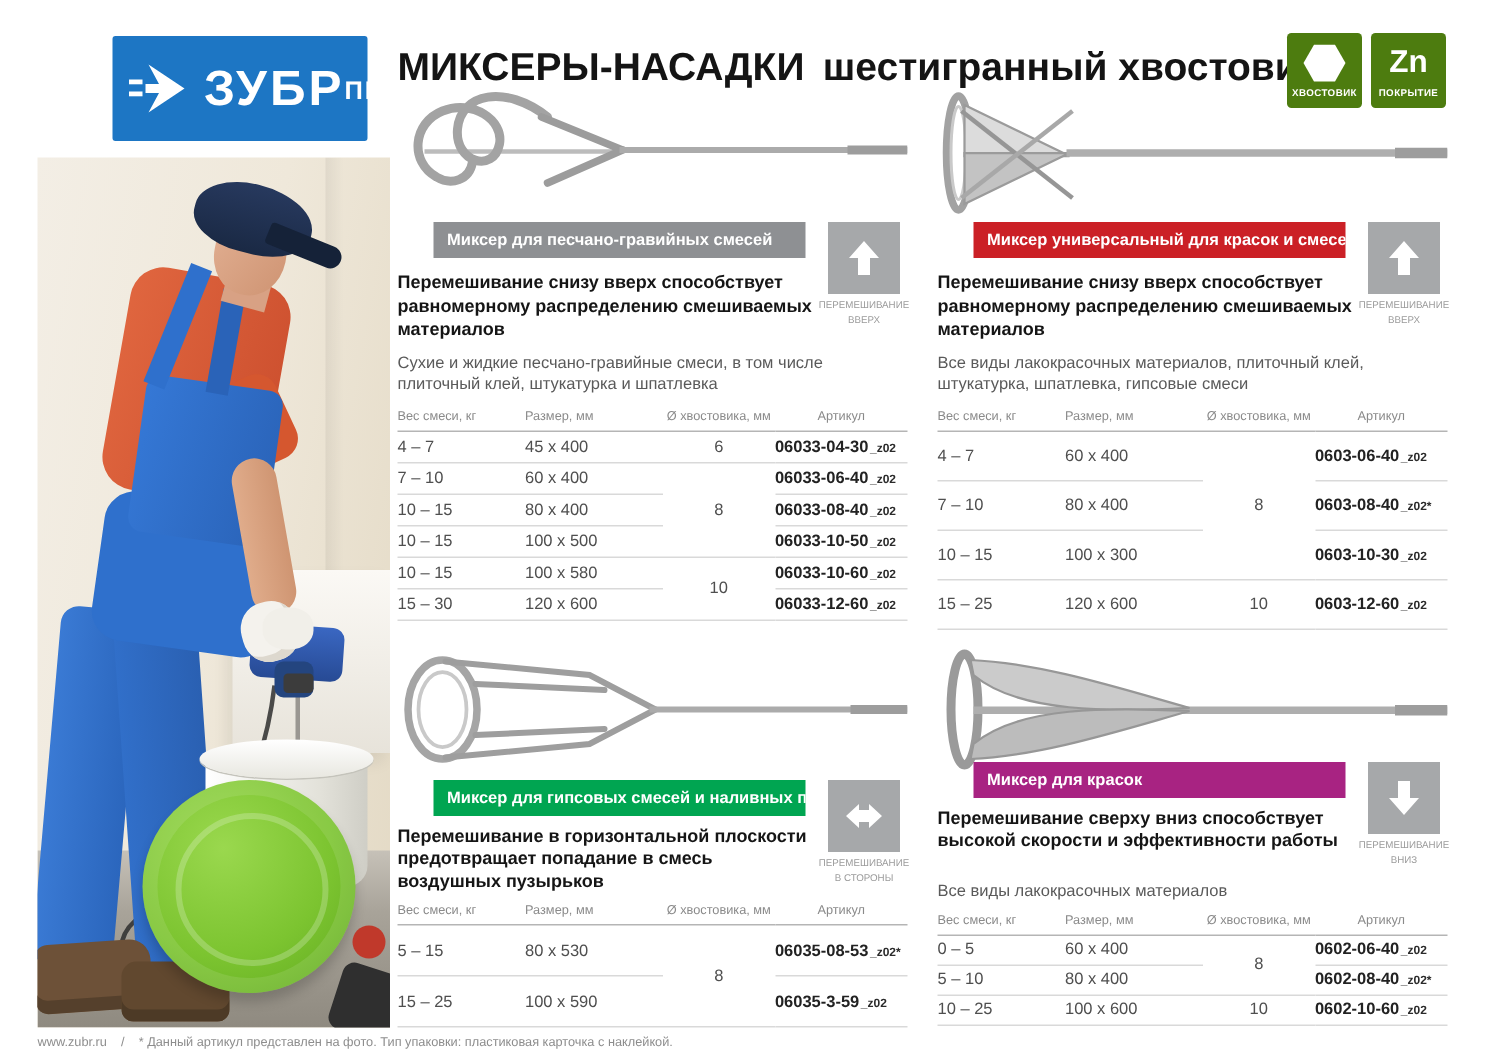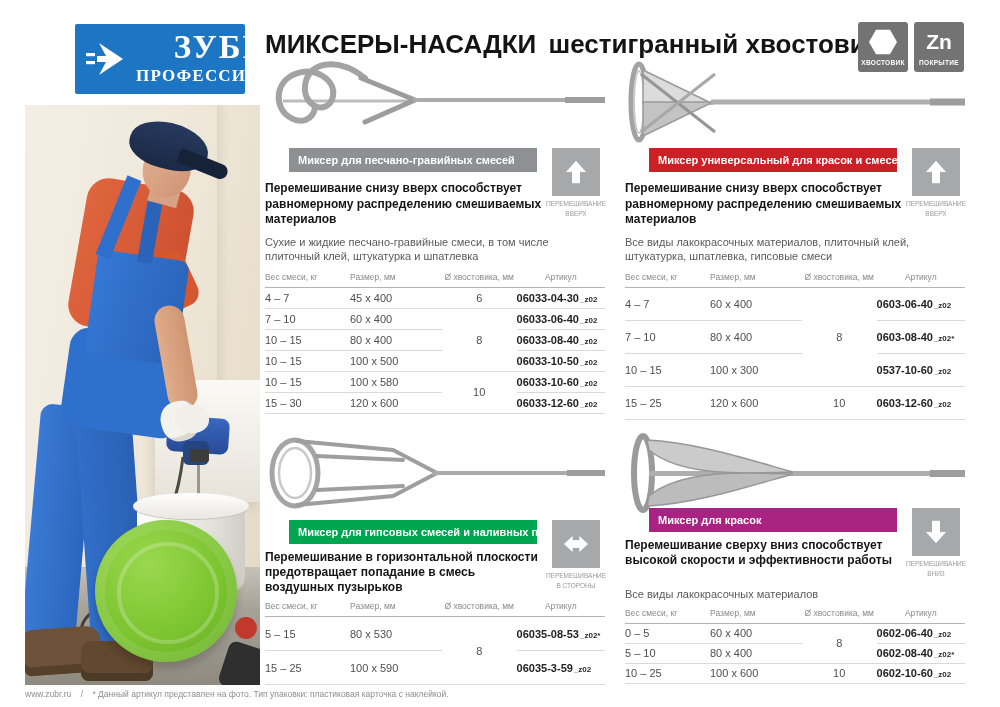--- a/index.html
+++ b/index.html
@@ -3,26 +3,26 @@
 <meta charset="utf-8">
 <style>
   html,body{margin:0;padding:0;background:#fff;}
   #canvas{position:relative;width:1000px;height:707px;background:#fff;overflow:hidden;
           font-family:"Liberation Sans",sans-serif;color:#222;}
 
   
   .logo{position:absolute;left:75px;top:24px;width:170px;height:70px;border-radius:2px;
         display:flex;align-items:center;gap:9px;padding:0 10px;box-sizing:border-box;background:#1d76c4;}
   .logo .ic{flex:0 0 auto;}
-  .logo .tx{display:flex;flex-direction:column;align-items:center;font-family:Liberation Serif, serif;}
+  .logo .tx{display:flex;flex-direction:row;align-items:center;}
   .logo .brand{color:#fff;font-size:33px;font-weight:800;letter-spacing:2px;line-height:.95;}
   .logo .sub{color:#fff;font-size:17px;font-weight:700;letter-spacing:1.2px;margin-top:3px;}
   .pgtitle{position:absolute;left:265px;top:29px;font-size:26px;font-weight:700;color:#141414;white-space:nowrap;}
   .pgtitle .t2{margin-left:5px;}
-  .sq{position:absolute;top:22px;width:50px;height:50px;background:#737373;border-radius:3px;
+  .sq{position:absolute;top:22px;width:50px;height:50px;background:#4d7c0f;border-radius:3px;
       color:#fff;text-align:center;box-sizing:border-box;padding-top:5px;}
   .sq .glyph{height:30px;display:flex;align-items:center;justify-content:center;}
   .sq .zn{font-size:21px;font-weight:800;line-height:28px;}
   .sq .lbl{font-size:6.5px;font-weight:700;letter-spacing:.3px;margin-top:2px;}
 
   
   .mix{position:absolute;}
 
   
   .block{position:absolute;width:340px;}
@@ -298,21 +298,21 @@
             <td class="c3"><b>0603-06-40</b><span class="suf">_z02</span></td>
           </tr>
           <tr>
             <td class="c0">7 – 10</td>
             <td class="c1">80 x 400</td>
             <td class="c3"><b>0603-08-40</b><span class="suf">_z02*</span></td>
           </tr>
           <tr>
             <td class="c0">10 – 15</td>
             <td class="c1">100 x 300</td>
-            <td class="c3"><b>0537-10-60</b><span class="suf">_z02</span></td>
+            <td class="c3"><b>0603-10-30</b><span class="suf">_z02</span></td>
           </tr>
           <tr>
             <td class="c0">15 – 25</td>
             <td class="c1">120 x 600</td>
             <td class="c2">10</td>
             <td class="c3"><b>0603-12-60</b><span class="suf">_z02</span></td>
           </tr>
         </tbody>
     </table>
   </section>

